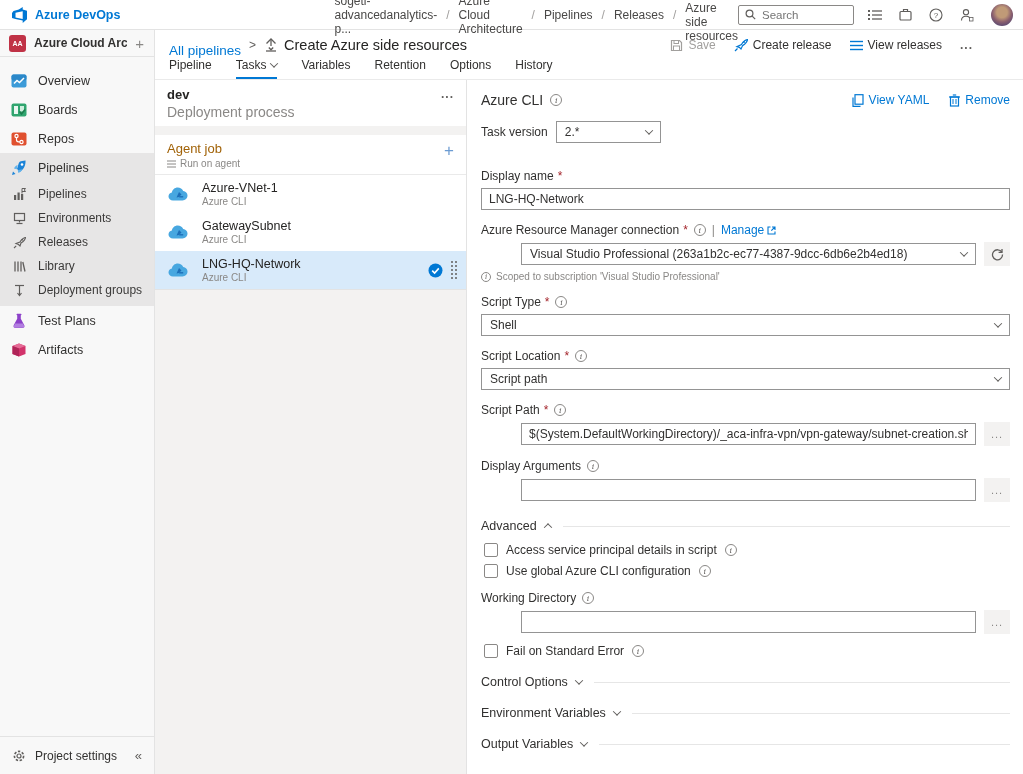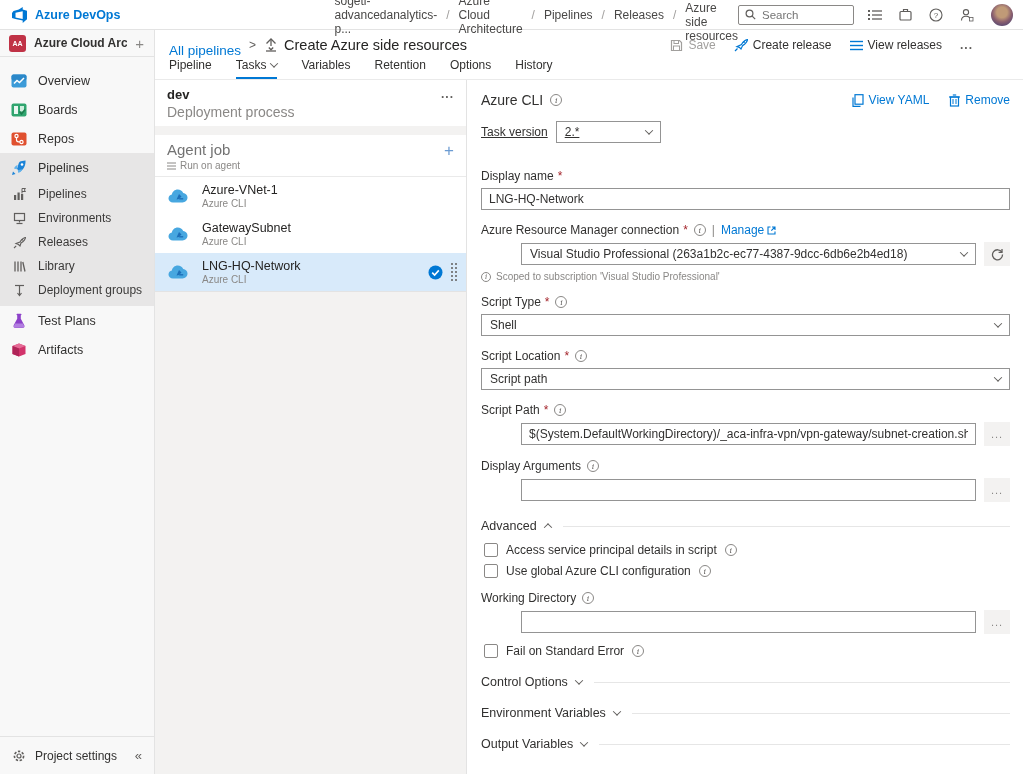--- a/index.html
+++ b/index.html
@@ -60,38 +60,38 @@
   
   .bodyrow { flex:1; display:flex; min-height:0; }
   .process { width:312px; border-right:1px solid #e3e3e3; background:#f3f2f1; display:flex; flex-direction:column; }
   .stage-hdr { background:#fff; padding:7px 12px 6px; display:flex; }
   .stage-name { font-size:13px; font-weight:bold; color:#252423; }
   .stage-sub { font-size:14px; color:#8a8886; margin-top:2px; }
   .dots { margin-left:auto; color:#605e5c; letter-spacing:1px; font-weight:bold; cursor:pointer; }
   .gap8 { height:9px; }
   .joblist { background:#fff; border-bottom:1px solid #e3e3e3; }
   .job-hdr { padding:6px 12px 5px; display:flex; border-bottom:1px solid #eaeaea; cursor:pointer;}
-  .job-name { font-size:15px; color:#737373; }
+  .job-name { font-size:13px; color:#a16207; }
   .job-sub { font-size:10px; color:#8a8886; margin-top:2px; display:flex; align-items:center; gap:4px;}
   .job-add { margin-left:auto; color:#6b9bd2; font-size:17px; font-weight:300; cursor:pointer; }
   .task { display:flex; align-items:center; gap:9px; padding:6px 8px 6px 12px; cursor:pointer; }
   .task.selected { background:#d8eafa; }
   .task-title { font-size:12.5px; color:#252423; }
   .task-sub { font-size:10px; color:#8a8886; margin-top:1px; }
   .task-right { margin-left:auto; display:flex; align-items:center; gap:8px; }
   .grip { display:grid; grid-template-columns:repeat(2,3px); grid-auto-rows:3px; gap:1px; cursor:grab;}
   .grip i { width:2px; height:2px; border-radius:50%; background:#605e5c; }
 
   
   .editor { flex:1; background:#fff; padding:12px 13px 0 14px; overflow:hidden; }
   .ed-hdr { display:flex; align-items:center; }
   .ed-title { font-size:14px; color:#323130; display:flex; align-items:center; gap:7px;}
   .ed-links { margin-left:auto; display:flex; gap:20px; }
   .ed-link { color:#0078d4; font-size:12px; display:flex; align-items:center; gap:5px; cursor:pointer; }
-  .tv-row { display:flex; align-items:center; gap:8px; margin-top:13px;text-decoration:underline; }
+  .tv-row { display:flex; align-items:center; gap:8px; margin-top:13px; }
   .tv-label { font-size:12px; }
   .selbox { border:1px solid #949494; height:22px; display:flex; align-items:center; padding:0 8px;
     font-size:12px; color:#323130; cursor:pointer; background:#fff; }
   .selbox .chev { margin-left:auto; }
   .tv-box { width:105px; }
   .chev { width:6px; height:6px; border-right:1.4px solid #605e5c; border-bottom:1.4px solid #605e5c;
     transform:rotate(45deg) translate(-1px,-1px); display:inline-block; }
   .chev.up { transform:rotate(-135deg) translate(-1px,-1px); }
   .flabel { margin-top:13px; margin-bottom:5px; font-size:12px; color:#323130;
     display:flex; align-items:center; gap:6px; }

